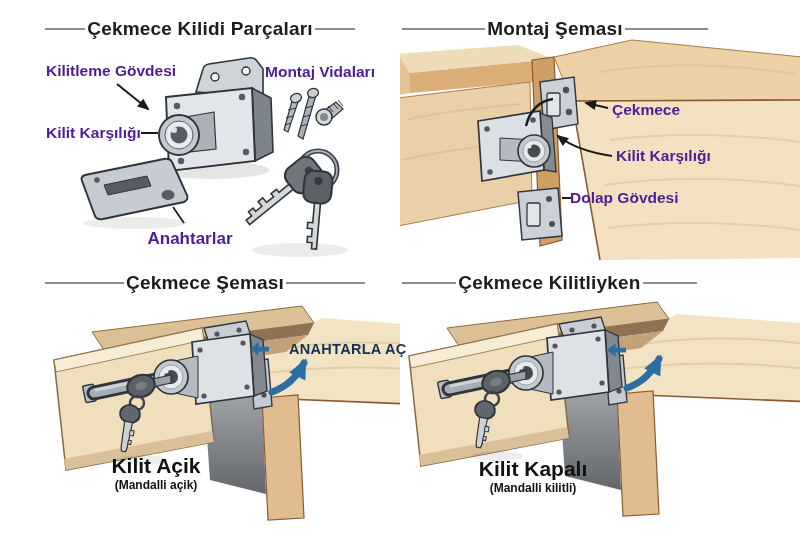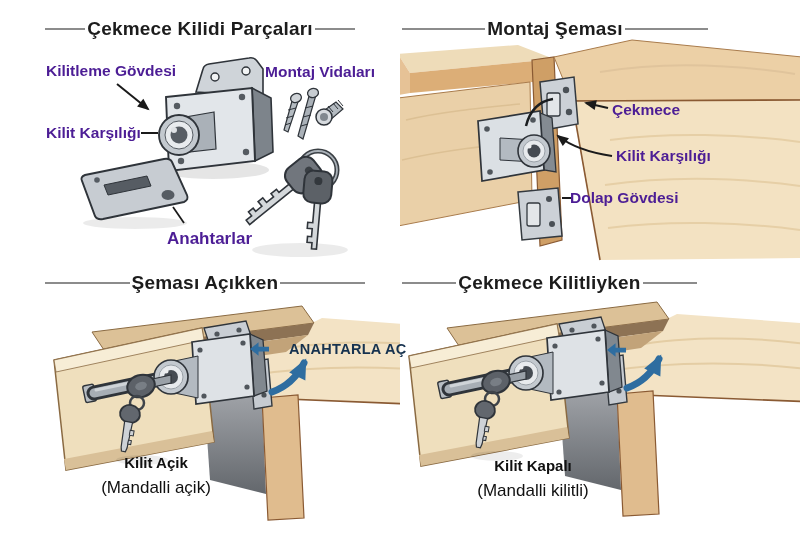--- a/index.html
+++ b/index.html
@@ -5,26 +5,26 @@
   html,body{margin:0;padding:0;background:#ffffff;}
   .canvas{
     position:relative;width:800px;height:533px;background:#ffffff;
     font-family:"Liberation Sans",sans-serif;overflow:hidden;color:#1c1c1c;
   }
   svg.panel{position:absolute;display:block;}
   .titlebar{position:absolute;display:flex;align-items:center;gap:2px;z-index:6;}
   .titlebar .rule{flex:1;height:2px;background:#8c8c8c;}
   .titlebar .t{font-size:19px;font-weight:700;color:#1c1c1c;white-space:nowrap;letter-spacing:.2px;}
   .plabel{position:absolute;font-size:15.5px;font-weight:600;color:#4c1d95;white-space:nowrap;z-index:5;}
-  .plabel.big{font-size:17px;font-weight:700;text-align:right;}
+  .plabel.big{font-size:17px;font-weight:700;text-align:center;}
   .action{position:absolute;display:flex;align-items:center;gap:20px;z-index:5;}
   .action .txt{font-size:14.5px;font-weight:700;color:#16324f;letter-spacing:.3px;white-space:nowrap;}
   .caption{position:absolute;text-align:center;z-index:5;color:#101010;white-space:nowrap;}
-  .caption.big{font-size:15px;font-weight:700;}
-  .caption.small{font-size:17px;font-weight:400;}
+  .caption.big{font-size:21px;font-weight:700;}
+  .caption.small{font-size:12px;font-weight:700;}
   .defs-holder{position:absolute;width:0;height:0;}
 </style>
 </head>
 <body>
 
 <div class="canvas">
 
   <svg class="defs-holder" aria-hidden="true">
     <defs>
       <marker id="mArrB" markerUnits="userSpaceOnUse" markerWidth="14" markerHeight="12" refX="11" refY="6" orient="auto">
@@ -229,21 +229,21 @@
       <line x1="162" y1="198" x2="171" y2="198" stroke="#1a1a1a" stroke-width="2"></line>
     </svg>
     <div class="plabel" style="left:612px;top:101px;">Çekmece</div>
     <div class="plabel" style="left:616px;top:147px;">Kilit Karşılığı</div>
     <div class="plabel" style="left:570px;top:189px;">Dolap Gövdesi</div>
   </div>
 
   <div>
     <div class="titlebar" style="left:45px;top:272px;width:320px;">
       <div class="rule"></div>
-      <span class="t">Şeması Açıkken</span>
+      <span class="t">Çekmece Şeması</span>
       <div class="rule"></div>
     </div>
     <svg class="panel" style="left:0;top:266px" width="400" height="267" viewBox="0 0 400 267">
       <use href="#drawer-scene"></use>
     </svg>
     <div class="action" style="left:250px;top:341px;">
       <svg width="19" height="14" viewBox="0 0 20 14">
         <path d="M9,0 L0,7 L9,14 L9,9.5 L20,9.5 L20,4.5 L9,4.5 Z" fill="#2e6da0"></path>
       </svg>
       <span class="txt">ANAHTARLA AÇ</span>

